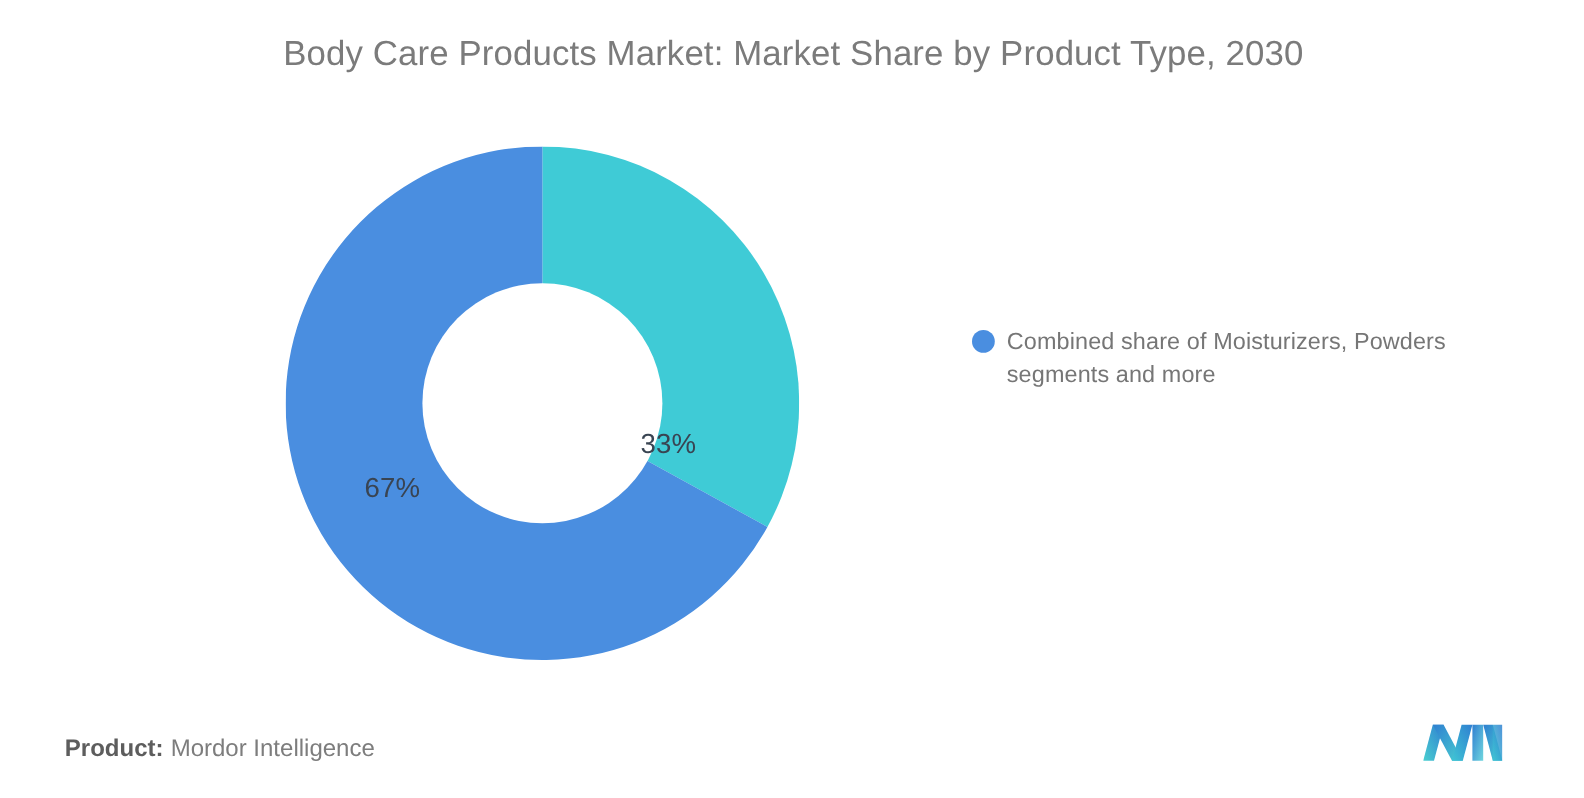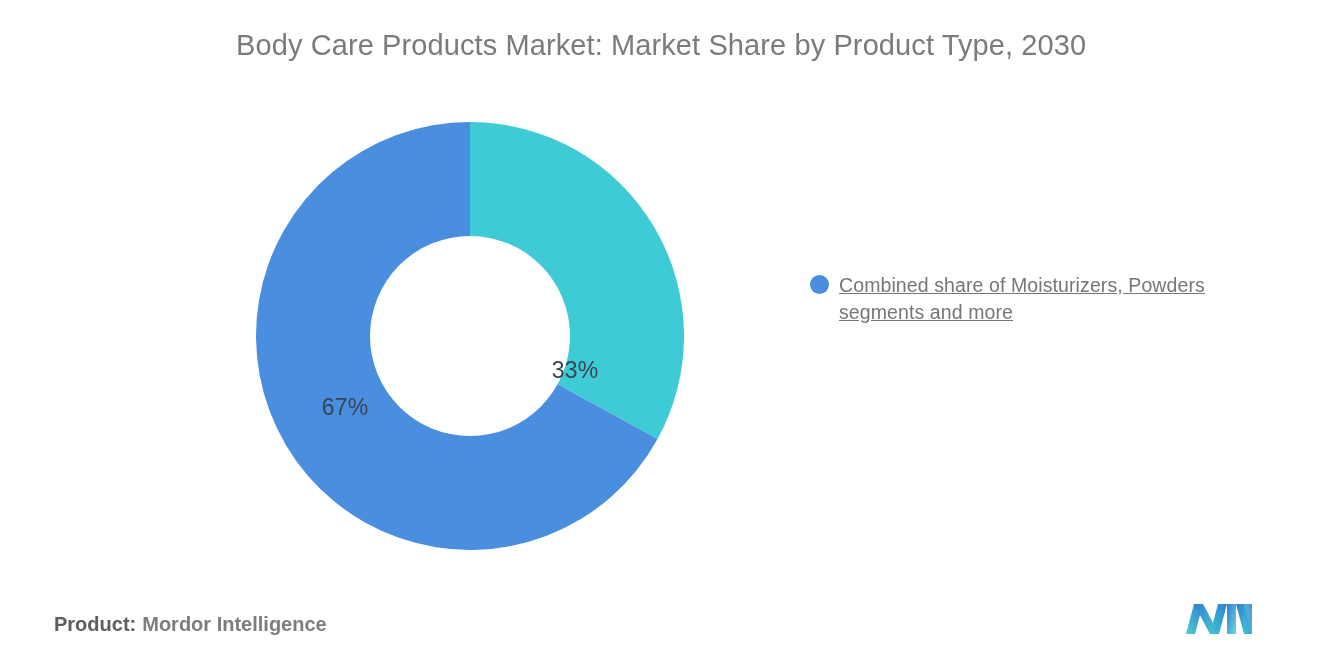--- a/index.html
+++ b/index.html
@@ -30,21 +30,21 @@
     font-size: 29px;
     font-weight: 400;
     letter-spacing: 0.1px;
     color: #7b7b7b;
     white-space: nowrap;
   }
 
   
   .donut-wrap {
     position: absolute;
-    left: 256px;
+    left: 238px;
     top: 122px;
     width: 428px;
     height: 428px;
   }
   .donut-svg {
     display: block;
     width: 428px;
     height: 428px;
   }
 
@@ -86,38 +86,37 @@
     flex: 0 0 19px;
     margin-top: 3px;
   }
   .legend-label {
     margin-left: 10px;
     font-size: 19.5px;
     line-height: 27px;
     color: #767676;
     letter-spacing: 0.1px;
     max-width: 430px;
-    text-decoration: underline;
   }
 
   
   .source {
     position: absolute;
     left: 54px;
     top: 613px;
     font-size: 20px;
     color: #6e6e6e;
     white-space: nowrap;
   }
   .source-label {
     font-weight: 700;
     color: #5d5d5d;
   }
   .source-value {
-    font-weight: 700;
+    font-weight: 400;
     color: #7d7d7d;
     margin-left: 6px;
     margin-top: 20px;
   }
 
   
   .logo {
     position: absolute;
     left: 1186px;
     top: 600px;

